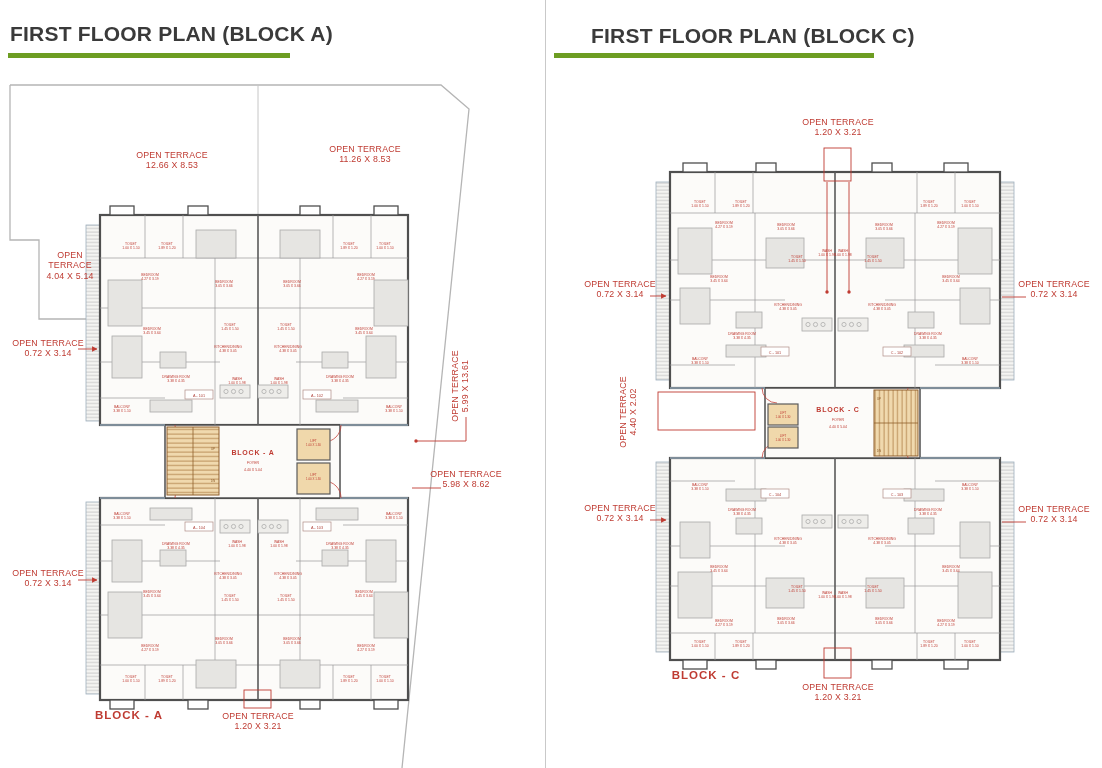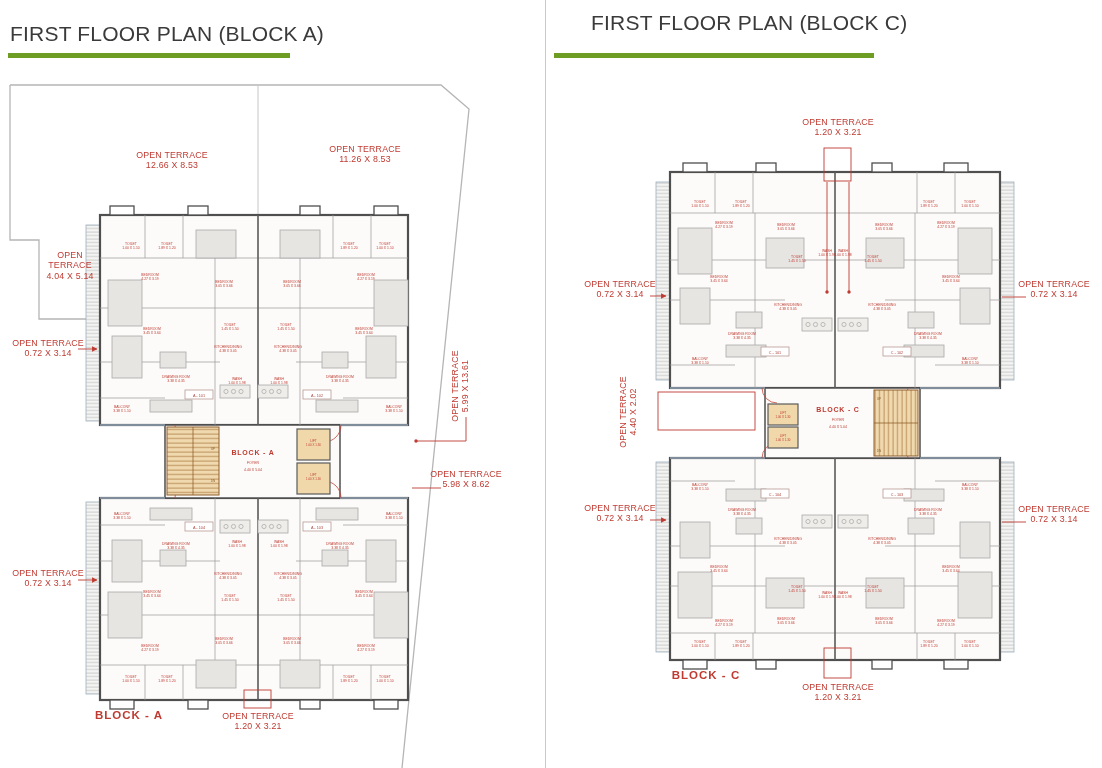--- a/index.html
+++ b/index.html
@@ -1,32 +1,32 @@
 <!DOCTYPE html>
 <html><head>
 <meta charset="utf-8">
 <style>
   html,body{margin:0;padding:0;background:#ffffff;}
   .page{position:relative;width:1102px;height:768px;background:#ffffff;overflow:hidden;
         font-family:"Liberation Sans",sans-serif;}
-  .title{position:absolute;font-weight:normal;font-size:21px;color:#3a3a3a;letter-spacing:.2px;white-space:nowrap;}
+  .title{position:absolute;font-weight:bold;font-size:21px;color:#3a3a3a;letter-spacing:.2px;white-space:nowrap;}
   .bar{position:absolute;height:5px;background:#6d9d22;}
   .divider{position:absolute;top:0;height:768px;width:1px;background:#c9c9c9;}
   svg{position:absolute;top:0;left:0;}
   text{font-family:"Liberation Sans",sans-serif;}
 </style>
 </head>
 <body>
 
 <div class="page">
 
   <div class="title" style="left:10px;top:22px;">FIRST FLOOR PLAN (BLOCK A)</div>
   <div class="bar" style="left:8px;top:53px;width:282px;"></div>
 
-  <div class="title" style="left:591px;top:11px;">FIRST FLOOR PLAN (BLOCK C)</div>
+  <div class="title" style="left:591px;top:24px;">FIRST FLOOR PLAN (BLOCK C)</div>
   <div class="bar" style="left:554px;top:53px;width:320px;"></div>
 
   <div class="divider" style="left:545px;"></div>
 
   <svg id="plan-svg" width="1102" height="768" viewBox="0 0 1102 768">
     <defs>
       <pattern id="hatch" width="3.5" height="3.5" patternUnits="userSpaceOnUse">
         <rect width="3.5" height="3.5" fill="#f4f4f2"></rect>
         <line x1="0" y1="1" x2="3.5" y2="1" stroke="#c2c2c2" stroke-width="0.8"></line>
       </pattern>

